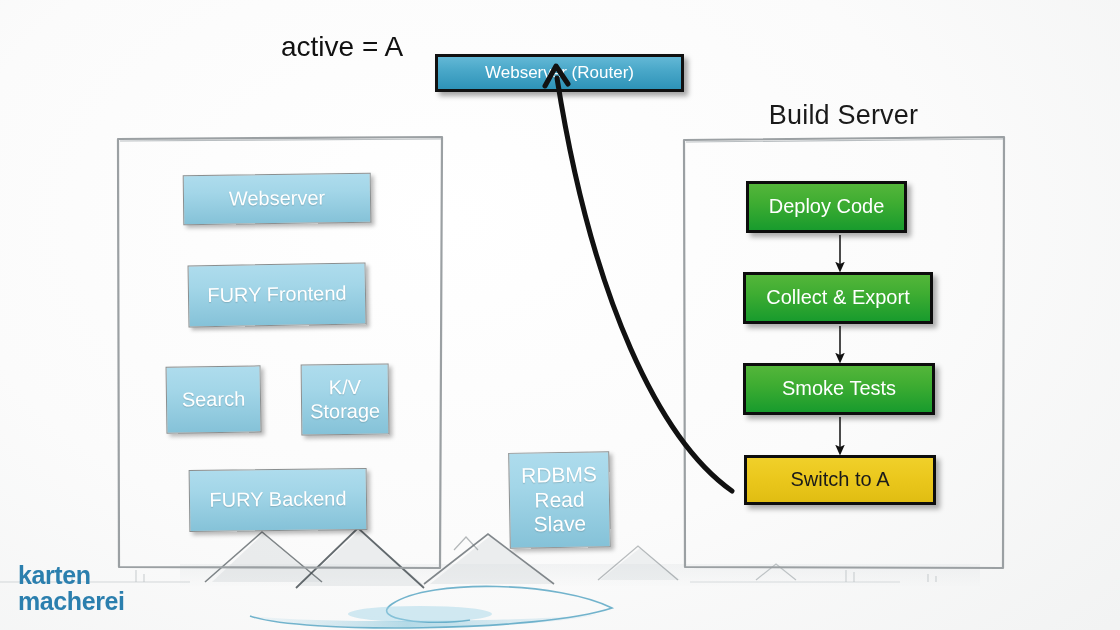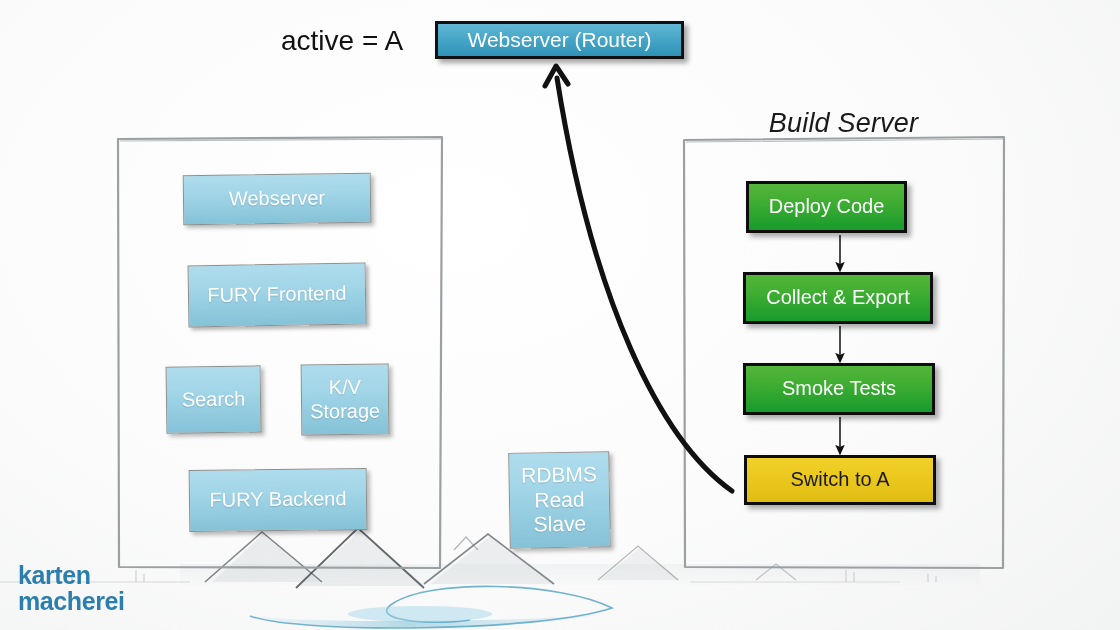--- a/index.html
+++ b/index.html
@@ -81,21 +81,22 @@
     font-size: 20px;
     text-shadow: 0 1px 1px rgba(90, 120, 130, 0.35);
   }
 
   
   .node.router {
     background: linear-gradient(to bottom, #63b8d6 0%, #4aa8c9 40%, #2e93b8 100%);
     border: 3px solid #111111;
     box-shadow: 4px 4px 5px rgba(0, 0, 0, 0.35);
     color: #ffffff;
-    font-size: 21px;
+    font-size: 17px;
+    margin-top: 33px;
   }
 
   
   .node.green {
     background: linear-gradient(to bottom, #54b63a 0%, #3fad32 40%, #189b2d 100%);
     border: 3px solid #0d0d0d;
     box-shadow: 4px 4px 5px rgba(0, 0, 0, 0.32);
     color: #ffffff;
     font-size: 20px;
   }
@@ -178,21 +179,21 @@
     <path d="M136 50 L136 62 M144 54 L144 62" stroke="#b9bfc2" stroke-width="1" opacity="0.8"></path>
     <path d="M756 60 L776 44 L796 60" fill="none" stroke="#9aa1a5" stroke-width="1.2" opacity="0.6"></path>
     <path d="M846 50 L846 62 M854 52 L854 62" stroke="#b9bfc2" stroke-width="1" opacity="0.8"></path>
     <path d="M928 54 L928 62 M936 56 L936 62" stroke="#b9bfc2" stroke-width="1" opacity="0.8"></path>
 
     <path d="M250 96 C 300 112, 520 112, 600 94 C 530 102, 320 104, 250 96 Z" fill="url(#lakeGrad)"></path>
     <path d="M250 96 C 300 114, 540 112, 612 88 C 560 62, 430 58, 392 84 C 368 100, 430 106, 470 100" fill="none" stroke="#5aa7c4" stroke-width="1.6" opacity="0.85"></path>
     <ellipse cx="420" cy="94" rx="72" ry="8" fill="#9ed2e6" opacity="0.45"></ellipse>
   </svg>
 
-  <div class="annotation" style="left:281px; top:25px;">active = A</div>
+  <div class="annotation" style="left:281px; top:31px;">active = A</div>
 
   <div class="node router" style="left:435px; top:21px; width:249px; height:38px;">
     <span class="node-label">Webserver (Router)</span>
   </div>
 
 
   <div class="panel" style="left:115px; top:134px; width:330px; height:437px;">
     <svg class="panel-frame" viewBox="0 0 330 437" preserveAspectRatio="none">
       <path d="M3 5 L327 3 L325 434 L4 433 Z" fill="none" stroke="#9ba0a3" stroke-width="2.2" stroke-linejoin="round"></path>
       <path d="M5 7 L326 5" fill="none" stroke="#b9bec1" stroke-width="1.2"></path>
@@ -219,21 +220,21 @@
   <div class="node blue" style="left:189px; top:469px; width:178px; height:62px; transform: rotate(-0.7deg);">
     <span class="node-label">FURY Backend</span>
   </div>
 
   <div class="node blue" style="left:509px; top:452px; width:101px; height:96px; transform: rotate(-1deg); font-size:21px;">
     <span class="node-label">RDBMS
 Read
 Slave</span>
   </div>
 
-  <div class="group-title" style="left:682px; top:108px; width:323px;font-style:italic;">Build Server</div>
+  <div class="group-title" style="left:682px; top:100px; width:323px;">Build Server</div>
 
   <div class="panel" style="left:681px; top:134px; width:326px; height:437px;">
     <svg class="panel-frame" viewBox="0 0 326 437" preserveAspectRatio="none">
       <path d="M3 6 L323 3 L322 434 L4 433 Z" fill="none" stroke="#9ba0a3" stroke-width="2.2" stroke-linejoin="round"></path>
       <path d="M5 8 L322 5" fill="none" stroke="#b9bec1" stroke-width="1.2"></path>
     </svg>
   </div>
 
   <div class="node green" style="left:746px; top:181px; width:161px; height:52px;">
     <span class="node-label">Deploy Code</span>

